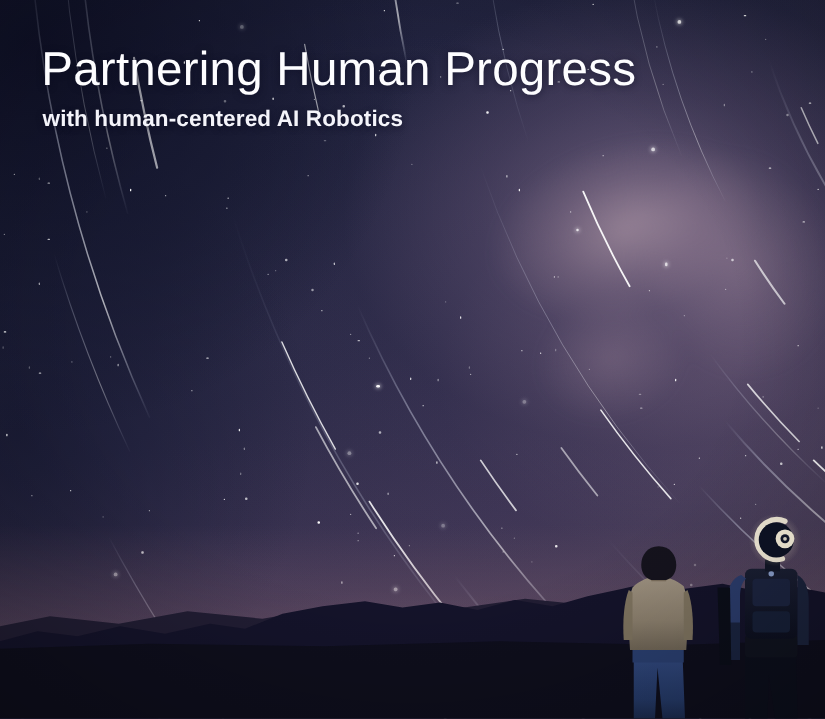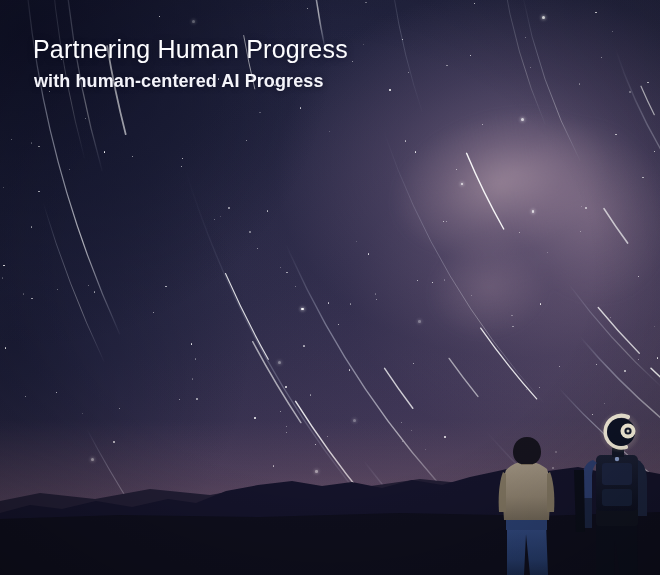--- a/index.html
+++ b/index.html
@@ -64,21 +64,21 @@
   .figures{position:absolute;left:0;top:0;width:660px;height:575px;}
   .figures svg{position:absolute;inset:0;width:660px;height:575px;}
 
   
   .copy{
     position:absolute;left:33px;top:36px;
     z-index:20;
   }
   .headline{
     margin:0;
-    font-size:25px;
+    font-size:38px;
     font-weight:400;
     letter-spacing:0.2px;
     color:#fdfdff;
     line-height:1.08;
     text-shadow:0 1px 6px rgba(10,10,30,0.55);
     white-space:nowrap;
   }
   .subhead{
     margin:8px 0 0 1px;
     font-size:18px;
@@ -395,16 +395,16 @@
         <circle cx="628" cy="431" r="3.6" fill="#12182c"></circle>
         <circle cx="628" cy="431" r="1.5" fill="#fdf6e0" opacity="0.9"></circle>
       </g>
     </svg>
   </div>
 
   <div class="vignette"></div>
 
   <div class="copy">
     <h1 class="headline">Partnering Human Progress</h1>
-    <p class="subhead">with human-centered AI Progress</p>
+    <p class="subhead">with human-centered AI Robotics</p>
   </div>
 
 </div>
 
 </body></html>

